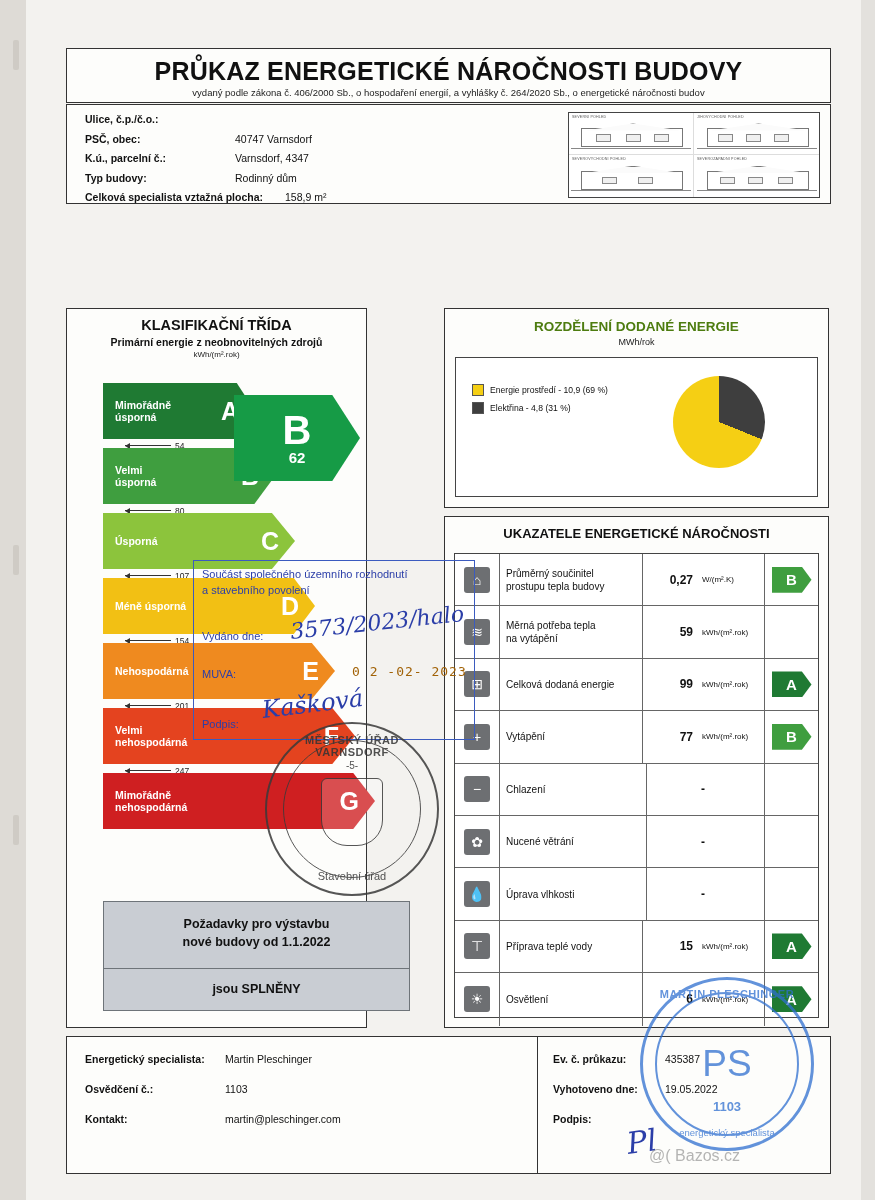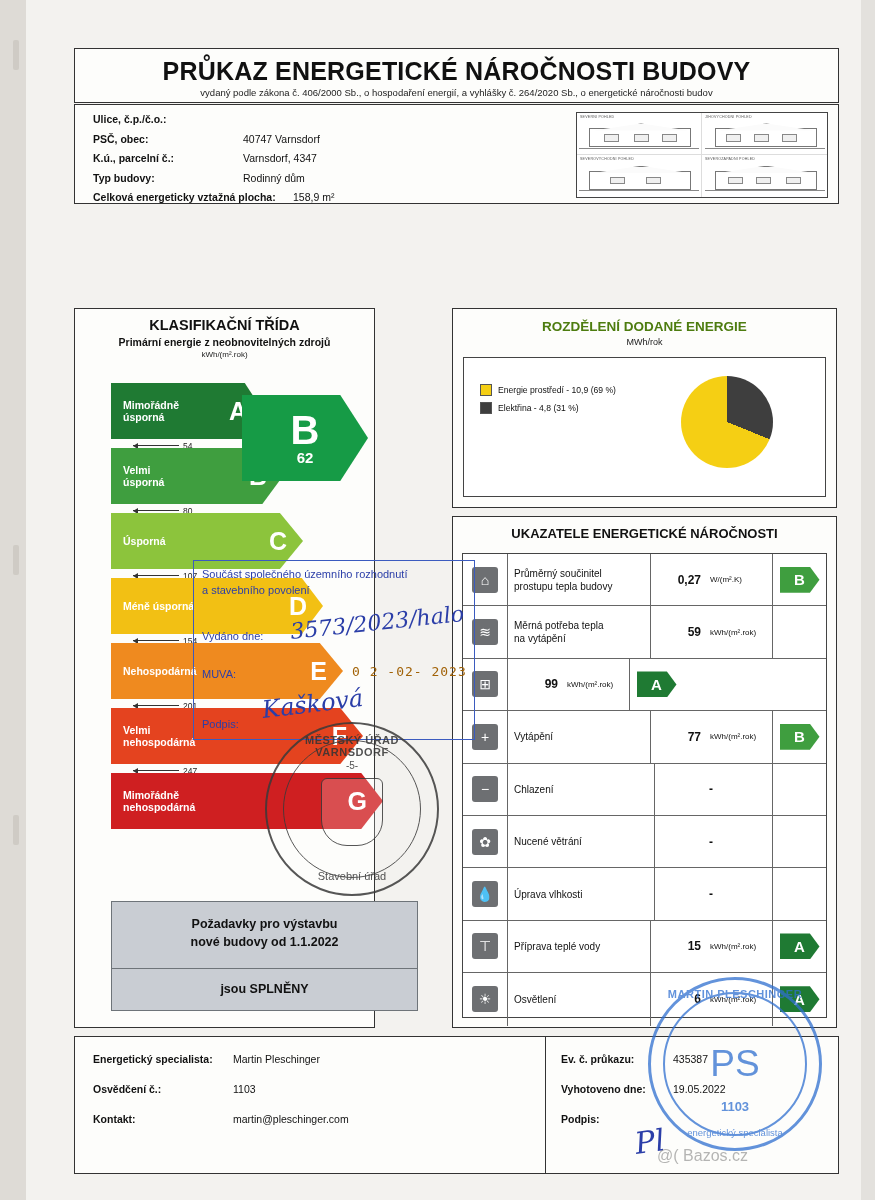--- a/index.html
+++ b/index.html
@@ -12,21 +12,21 @@
   }
   .page{
     position:absolute;left:0;top:0;width:875px;height:1200px;
     background:#f3f2ef;
   }
   
   .paper-edge-l{position:absolute;left:0;top:0;width:26px;height:1200px;background:#dedbd6;}
   .paper-edge-r{position:absolute;right:0;top:0;width:14px;height:1200px;background:#e3e1dd;}
   .punch{position:absolute;left:13px;width:6px;height:30px;background:#cfcbc5;border-radius:2px;}
 
-  .sheet{position:absolute;left:68px;top:40px;width:775px;height:1140px;}
+  .sheet{position:absolute;left:60px;top:40px;width:775px;height:1140px;}
 
   .box{border:1px solid #333;background:#fdfdfb;box-sizing:border-box;}
 
   
   .hdr{position:absolute;left:6px;top:8px;width:765px;height:55px;}
   .hdr h1{
     margin:0;text-align:center;font-size:25px;font-weight:bold;letter-spacing:.2px;
     line-height:44px;color:#111;
   }
   .hdr .sub{
@@ -182,21 +182,21 @@
         </div>
         <div class="idrow">
           <div class="lbl">K.ú., parcelní č.:</div>
           <div class="val">Varnsdorf, 4347</div>
         </div>
         <div class="idrow">
           <div class="lbl">Typ budovy:</div>
           <div class="val">Rodinný dům</div>
         </div>
         <div class="idrow">
-          <div class="lbl" style="width:200px">Celková energeticky vztažná plocha:</div>
+          <div class="lbl" style="width:200px">Celková specialista vztažná plocha:</div>
           <div class="val">158,9 m²</div>
         </div>
       </div>
 
       <div class="thumbbox">
         <div class="thumbgrid">
           <div class="thumbcell">
             <div class="thumbcap">SEVERNÍ POHLED</div>
             <div class="elev">
               <div class="win" style="left:14%"></div>
@@ -353,20 +353,21 @@
 na vytápění</div>
           <div class="icell-val">59</div>
           <div class="icell-unit">kWh/(m².rok)</div>
           <div class="icell-cls"></div>
         </div>
 
         <div class="irow">
           <div class="icell-ic">
               <span class="icon">⊞</span>
             </div>
+          <div class="icell-lbl">Celková dodaná energie</div>
           <div class="icell-val">99</div>
           <div class="icell-unit">kWh/(m².rok)</div>
           <div class="icell-cls">
               <span class="clschip" style="background:#1f7a33">A</span>
             </div>
         </div>
 
         <div class="irow">
           <div class="icell-ic">
               <span class="icon">+</span>

